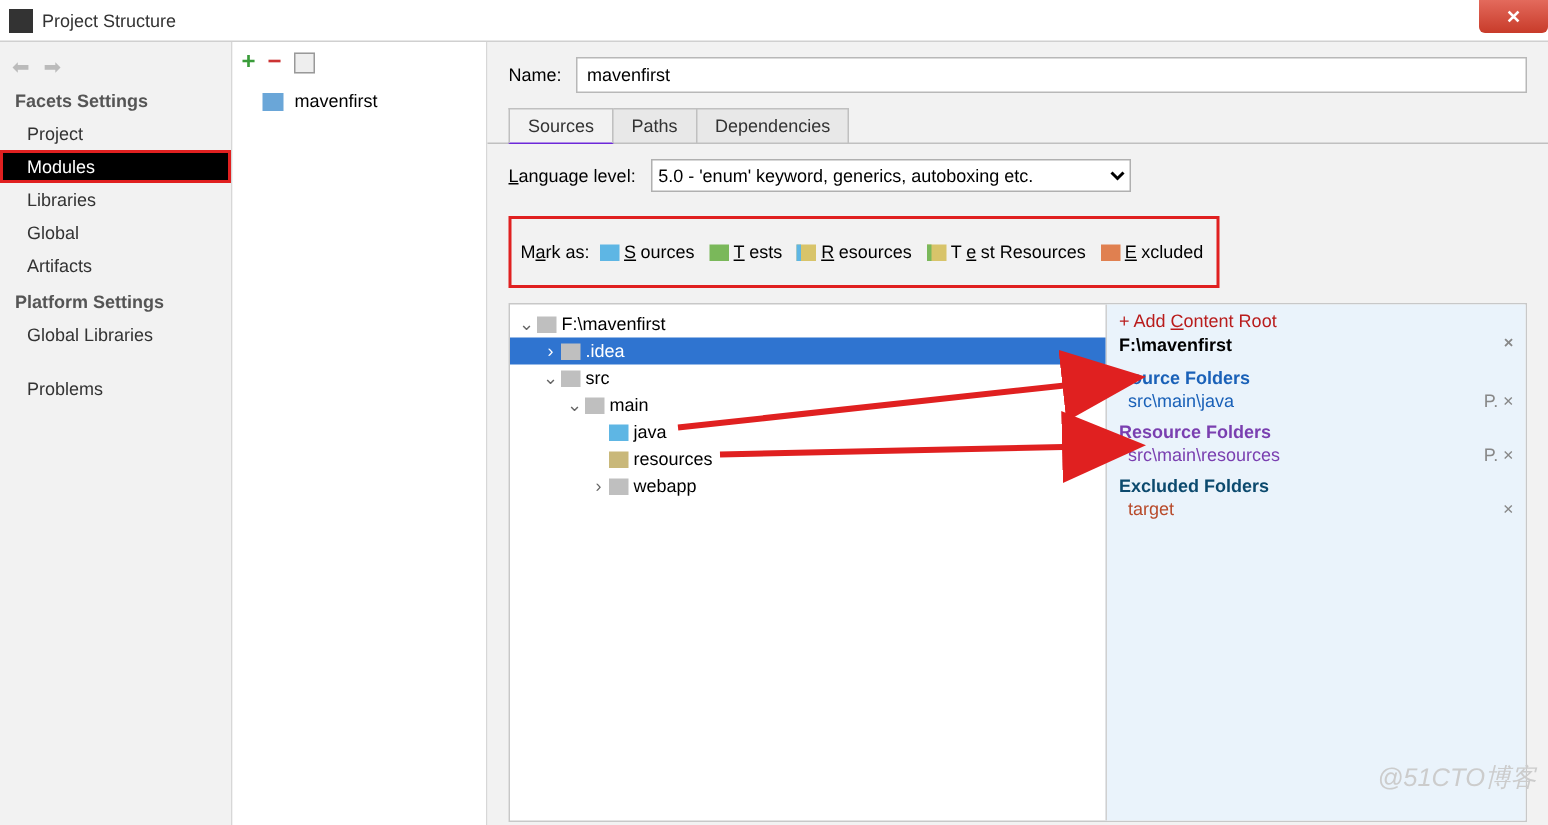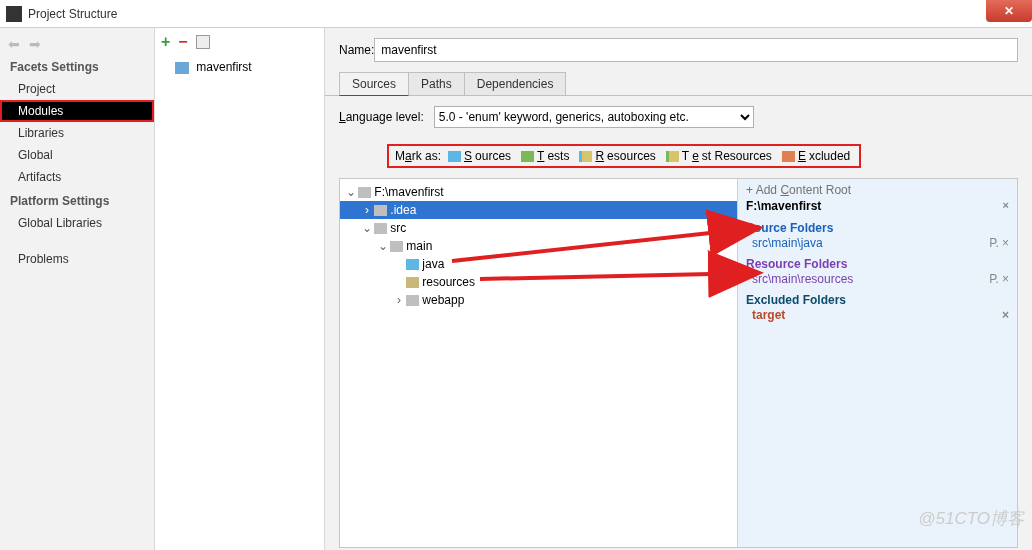--- a/index.html
+++ b/index.html
@@ -23,62 +23,62 @@
 
 .modlist { width: 170px; background: #fff; border-right: 1px solid #d7d7d7; }
 .modlist .toolbar { height: 28px; display:flex; align-items:center; padding: 0 6px; gap:8px; }
 .modlist .toolbar .plus { color: #3a9c3a; font-size:16px; font-weight:bold;}
 .modlist .toolbar .minus { color: #c33; font-size:16px; font-weight:bold;}
 .modlist .toolbar .copy { width:14px;height:14px;border:1px solid #999;background:#eee; display:inline-block;}
 .modlist .moditem { padding: 4px 8px 4px 20px; }
 .modlist .moditem .modicon { width:14px;height:12px;background:#6aa6d8;display:inline-block;margin-right:4px;vertical-align:middle;}
 
 .main { flex: 1; background: #f2f2f2; display:flex; flex-direction:column; }
-.namebar { display:flex; align-items:center; padding: 10px 14px; }
+.namebar { display:flex; align-items:center; padding: 10px 14px; gap:10px; }
 .namebar input { flex:1; height: 24px; border:1px solid #b8b8b8; padding: 0 6px; background:#fff; }
 
 .tabs { display:flex; padding-left:14px; }
 .tab { padding: 4px 12px; border:1px solid #c0c0c0; background:#e8e8e8; border-bottom:none; margin-right:-1px; color:#333; cursor:pointer;}
 .tab.sel { background:#f2f2f2; border-bottom:1px solid #6d28d9; position:relative; z-index:2; }
 .tabline { border-top:1px solid #c0c0c0; margin-top:-1px; }
 
 .langrow { display:flex; align-items:center; padding: 10px 14px; gap:10px; }
 .langrow select { width: 320px; height:22px; border:1px solid #b0b0b0; background:#fff; }
 
 .markrow { display:flex; align-items:center; padding: 6px 14px 10px; gap:6px; }
-.markrow .mark-group { border:2px solid #e02020; padding:2px 6px; display:flex; align-items:center; gap:4px;margin-left:48px; }
+.markrow .mark-group { border:2px solid #e02020; padding:14px 6px; display:flex; align-items:center; gap:4px; }
 .mark-btn { display:inline-flex; align-items:center; gap:3px; padding:1px 3px; }
 .fi { width:13px; height:11px; display:inline-block; }
 .fi-src { background:#5eb6e4; }
 .fi-test { background:#7ab85a; }
 .fi-res { background:#d8c46a; border-left:3px solid #5eb6e4;}
 .fi-tres { background:#d8c46a; border-left:3px solid #7ab85a;}
 .fi-exc { background:#e08050; }
 .fi-gray { background:#c9b87a; }
 .fi-dir { background:#bfbfbf; }
 
 .content { flex:1; display:flex; border-top:1px solid #d0d0d0; margin:0 14px 2px; background:#fff; border:1px solid #c8c8c8; position:relative;}
 .tree { flex:1; padding:4px 0; position:relative;}
 .tree-row { display:flex; align-items:center; height:18px; padding-left:4px; }
 .tree-row.sel { background:#2f74d0; color:#fff; }
 .tw { display:inline-block; width:14px; text-align:center; color:#666; }
 .tree-row.sel .tw { color:#fff; }
 .indent { display:inline-block; }
 
 .rightpane { width:280px; border-left:1px solid #d0d0d0; background:#eaf3fb; padding:4px 8px; font-size:12px;}
-.rightpane .add-root { color:#737373; }
+.rightpane .add-root { color:#b91c1c; }
 .rightpane .root-path { font-weight:bold; padding:2px 0; display:flex; justify-content:space-between;}
 .rightpane .section-h { font-weight:bold; padding-top:6px; }
 .rightpane .section-h.src { color:#1a61b8; }
 .rightpane .section-h.res { color:#7a3fb0; }
 .rightpane .section-h.exc { color:#0c4a6e; }
 .rightpane .path-row { display:flex; justify-content:space-between; align-items:center; padding:1px 0 1px 6px;}
 .rightpane .path-row.src { color:#1a61b8; }
 .rightpane .path-row.res { color:#7a3fb0; }
-.rightpane .path-row.exc { color:#b84a2a;font-weight:bold; }
+.rightpane .path-row.exc { color:#b84a2a; }
 .rightpane .acts { color:#888; font-size:11px; }
 
 .und { text-decoration: underline; }
 
 .watermark { position:absolute; right:8px; bottom:20px; color:#ccc; font-size:17px; font-style:italic;}
 </style>
 </head>
 <body>
 
 <div class="titlebar">

